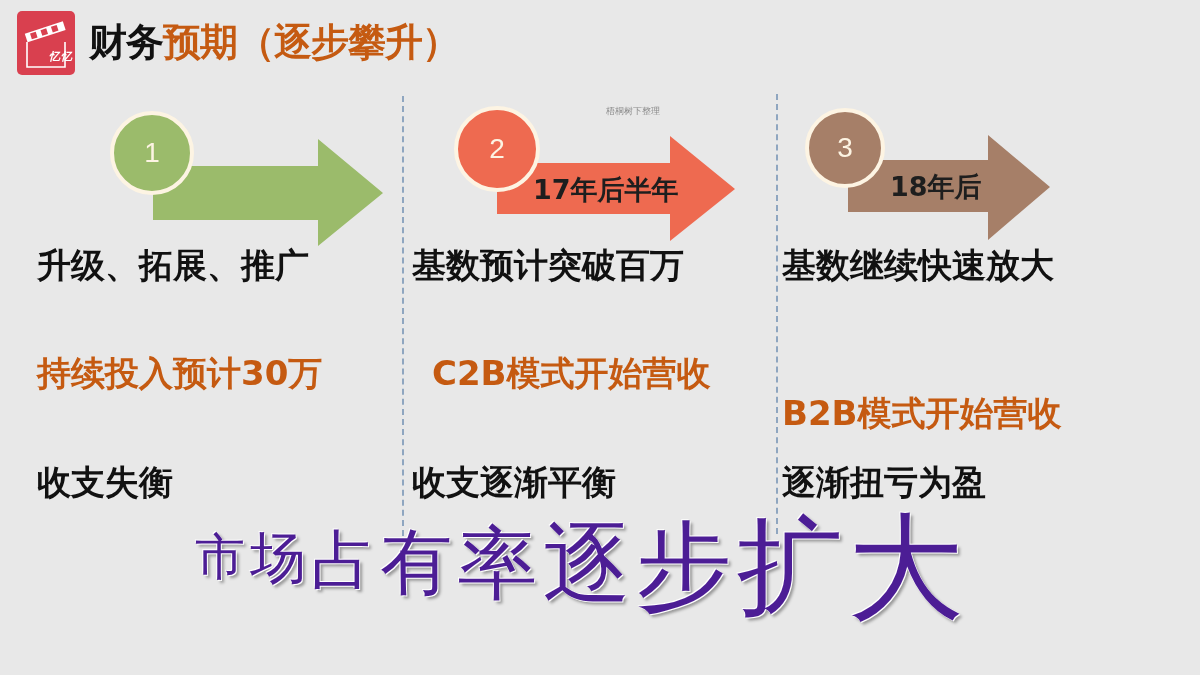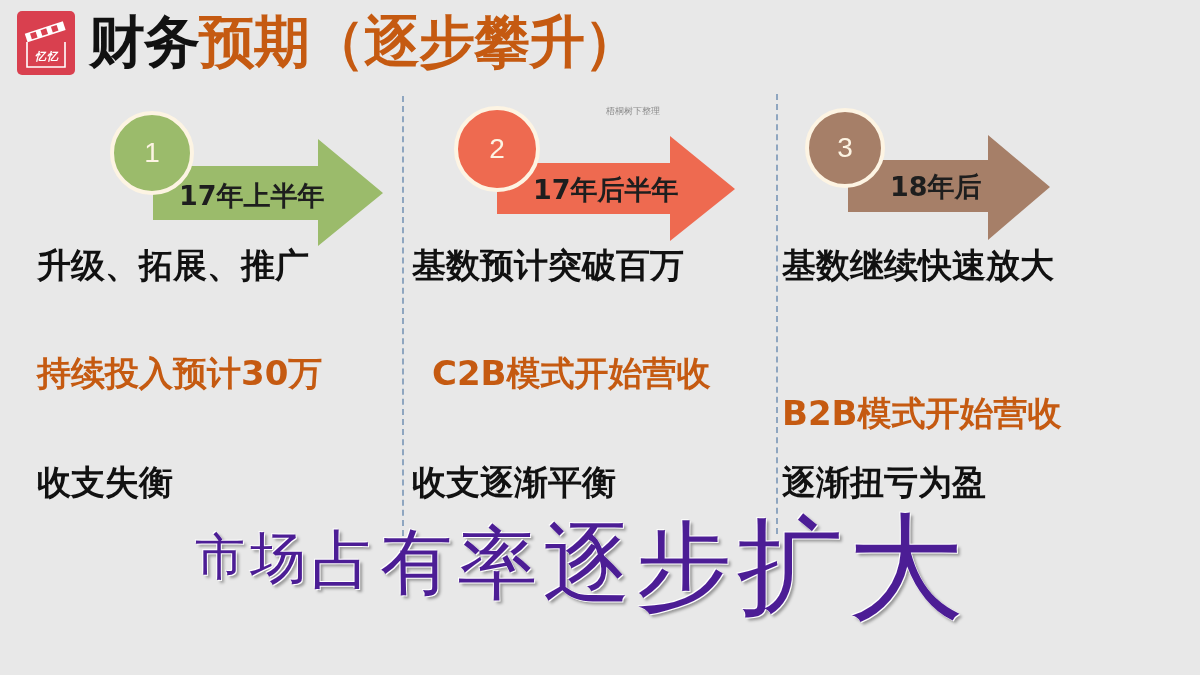--- a/index.html
+++ b/index.html
@@ -19,37 +19,37 @@
     
     .logo {
       left: 17px; top: 11px;
       width: 58px; height: 64px;
       background: #d9404f;
       border-radius: 5px;
     }
     .logo svg { position: absolute; left: 0; top: 0; }
     .logo-text {
       position: absolute;
-      left: 10px; top: 38px;
+      left: 24px; top: 38px;
       width: 40px;
       text-align: center;
       color: #ffffff;
       font-family: "DejaVu Serif", serif;
       font-size: 11px;
       font-weight: bold;
       font-style: italic;
       letter-spacing: 1px;
     }
 
     
     .title {
       left: 89px; top: 10px;
       height: 64px;
       line-height: 64px;
-      font-size: 56px;
+      font-size: 38px;
       font-weight: bold;
       white-space: nowrap;
       letter-spacing: -1px;
     }
     .title-a { color: #111111; }
     .title-b { color: #c55a11; }
 
     
     .watermark {
       left: 540px; top: 105px;
@@ -139,21 +139,20 @@
 
 <div class="abs watermark">梧桐树下整理</div>
 
 <div class="abs divider" style="left:402px; top:96px; height:440px;"></div>
 <div class="abs divider" style="left:776px; top:94px; height:440px;"></div>
 
 <div class="abs arrow" style="left:153px; top:139px;">
   <svg width="232" height="108" viewBox="0 0 232 108">
     <polygon points="0,27 165,27 165,0 230,54 165,107 165,81 0,81" fill="#9bbb6b"></polygon>
   </svg>
-  <div class="arrow-label" style="left:26px; top:43px;">17年上半年</div>
 </div>
 <div class="abs step-circle" style="left:110px; top:111px; width:84px; height:84px; background:#9bbb6b;">
   <span>1</span>
 </div>
 
 <div class="abs col-line black" style="left:37px; top:248px;">升级、拓展、推广</div>
 <div class="abs col-line orange" style="left:37px; top:356px;">持续投入预计30万</div>
 <div class="abs col-line black" style="left:37px; top:465px;">收支失衡</div>
 
 <div class="abs arrow" style="left:497px; top:136px;">

